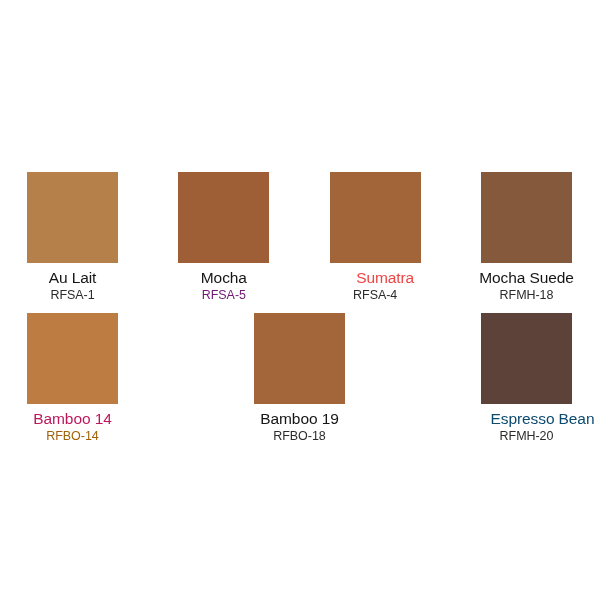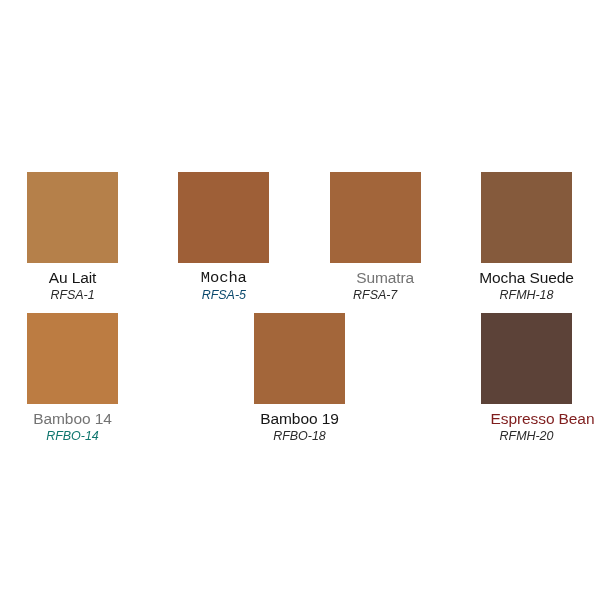--- a/index.html
+++ b/index.html
@@ -53,72 +53,71 @@
     white-space: nowrap;
   }
   .swatch-code {
     margin-top: 3px;
     font-size: 12.5px;
     line-height: 1.04;
     color: #2b2b2b;
     letter-spacing: -0.05px;
     text-align: center;
     white-space: nowrap;
-    font-style: italic;
   }
 </style>
 </head>
 <body style="background-color: rgb(255, 255, 255);">
 
 <div class="palette">
 
   <div class="swatch-row row-1">
 
     <div class="swatch-cell">
       <span class="swatch-chip" style="background-color: rgb(181, 128, 74);"></span>
       <span class="swatch-name" style="color: rgb(21, 21, 21);">Au Lait</span>
       <span class="swatch-code" style="color: rgb(43, 43, 43);">RFSA-1</span>
     </div>
 
     <div class="swatch-cell">
       <span class="swatch-chip" style="background-color: rgb(158, 95, 55);"></span>
-      <span class="swatch-name" style="color: rgb(21, 21, 21); font-family: Liberation Mono, monospace;">Mocha</span>
-      <span class="swatch-code" style="color: #0c4a6e;">RFSA-5</span>
+      <span class="swatch-name" style="color: rgb(21, 21, 21);">Mocha</span>
+      <span class="swatch-code" style="color: #701a75;">RFSA-5</span>
     </div>
 
     <div class="swatch-cell">
       <span class="swatch-chip" style="background-color: rgb(162, 101, 58);"></span>
-      <span class="swatch-name" style="color: #737373; margin-left: 20px;">Sumatra</span>
-      <span class="swatch-code" style="color: rgb(43, 43, 43);">RFSA-7</span>
+      <span class="swatch-name" style="color: #ef4444; margin-left: 20px;">Sumatra</span>
+      <span class="swatch-code" style="color: rgb(43, 43, 43);">RFSA-4</span>
     </div>
 
     <div class="swatch-cell">
       <span class="swatch-chip" style="background-color: rgb(133, 90, 60);"></span>
       <span class="swatch-name" style="color: rgb(21, 21, 21);">Mocha Suede</span>
       <span class="swatch-code" style="color: rgb(43, 43, 43);">RFMH-18</span>
     </div>
 
   </div>
 
   <div class="swatch-row row-2">
 
 
     <div class="swatch-cell">
       <span class="swatch-chip" style="background-color: rgb(188, 124, 66);"></span>
-      <span class="swatch-name" style="color: #737373;">Bamboo 14</span>
-      <span class="swatch-code" style="color: #0f766e;">RFBO-14</span>
+      <span class="swatch-name" style="color: #be185d;">Bamboo 14</span>
+      <span class="swatch-code" style="color: #a16207;">RFBO-14</span>
     </div>
 
     <div class="swatch-cell">
       <span class="swatch-chip" style="background-color: rgb(163, 102, 58);"></span>
       <span class="swatch-name" style="color: rgb(21, 21, 21);">Bamboo 19</span>
       <span class="swatch-code" style="color: rgb(43, 43, 43);">RFBO-18</span>
     </div>
 
     <div class="swatch-cell">
       <span class="swatch-chip" style="background-color: rgb(92, 66, 56);"></span>
-      <span class="swatch-name" style="color: #7f1d1d; padding-left: 32px;">Espresso Bean</span>
+      <span class="swatch-name" style="color: #0c4a6e; padding-left: 32px;">Espresso Bean</span>
       <span class="swatch-code" style="color: rgb(43, 43, 43);">RFMH-20</span>
     </div>
 
   </div>
 
 </div>
 
 </body></html>

